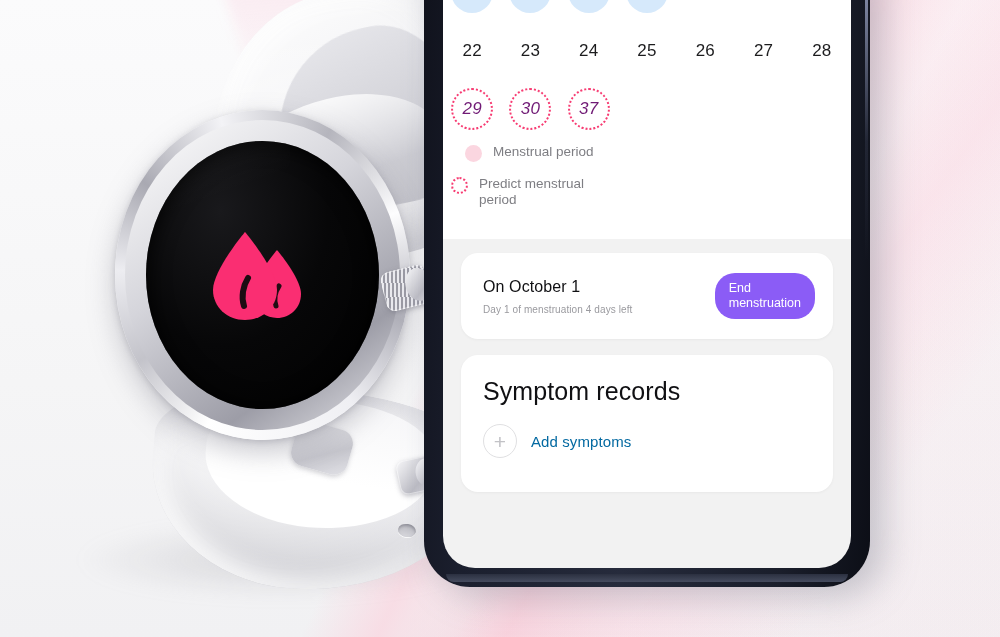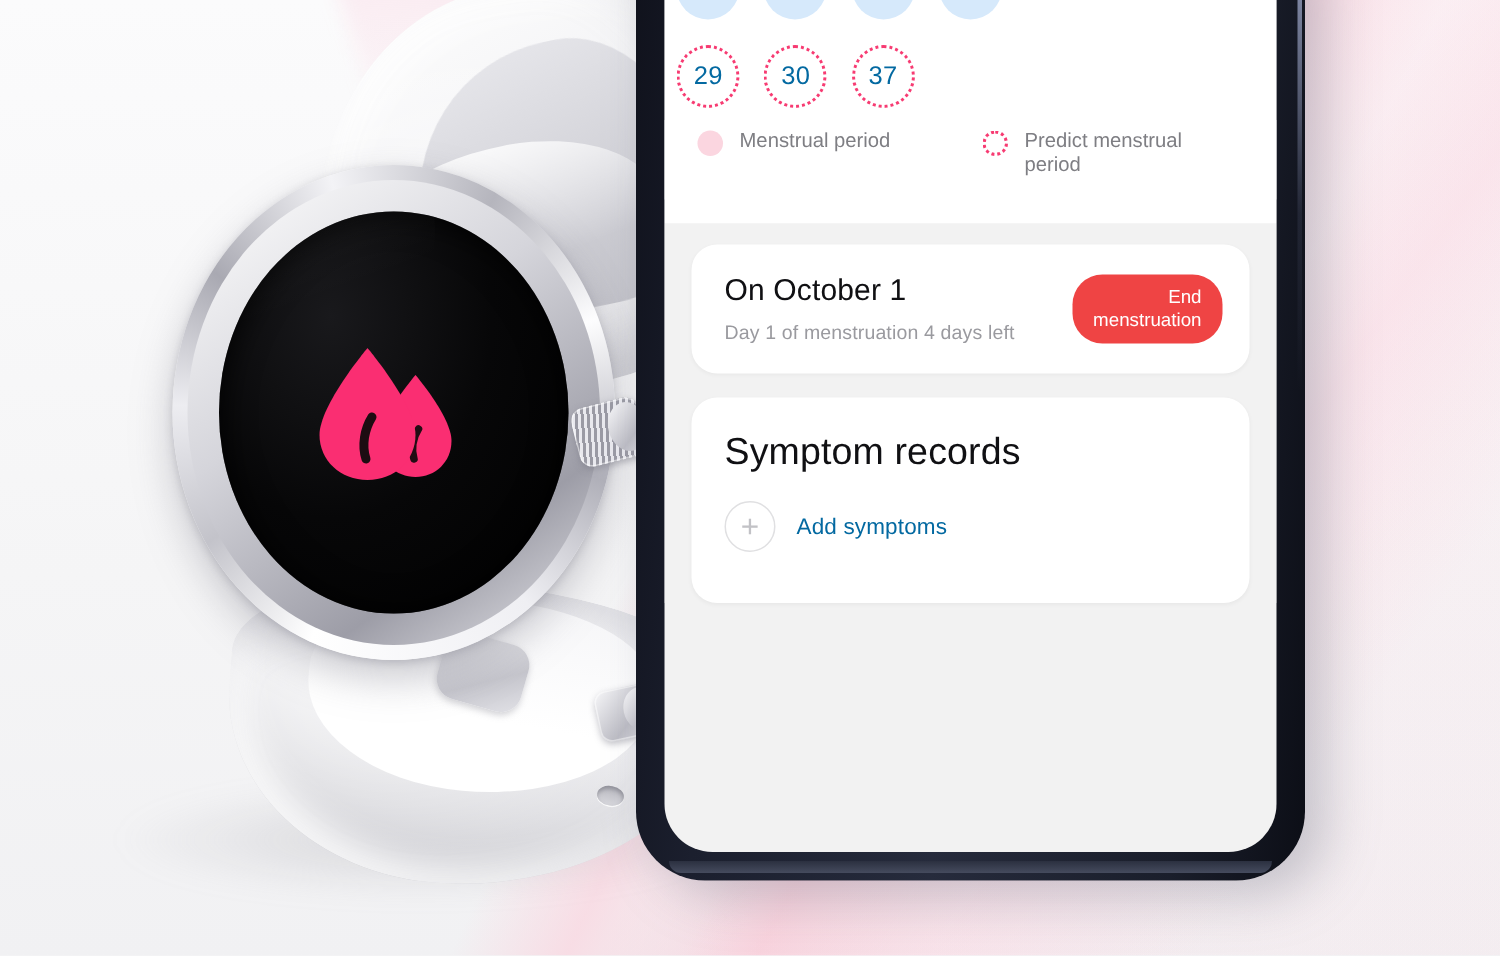--- a/index.html
+++ b/index.html
@@ -182,50 +182,50 @@
   .cal-row.r3 { height:58px; }
   .cal-cell {
     display:flex; align-items:center; justify-content:center;
     font-size:17px; color:#1c1c1e; letter-spacing:.2px;
   }
   .cal-cell .daymark {
     width:42px; height:42px; border-radius:50%;
     display:flex; align-items:center; justify-content:center;
   }
   .daymark.fertile { background:#d6e9fb; color:#3d9bf5; }
-  .daymark.predict { border:2px dotted #f73b72; color:#0369a1; }
+  .daymark.predict { border:2px dotted #f73b72; color:#701a75;font-style:italic; }
   .daymark.plain { color:#1c1c1e; }
 
   
   #legend {
     background:#fff; padding:6px 0 16px 0;
-    display:grid; grid-template-columns:1fr 1fr; row-gap:14px;
+    display:grid; grid-template-columns:1fr; row-gap:14px;
   }
   .legend-item { display:flex; align-items:flex-start; gap:11px; padding-left:22px; }
   .legend-item.col2 { padding-left:8px; }
   .legend-swatch { flex:0 0 auto; width:17px; height:17px; border-radius:50%; margin-top:1px; }
   .legend-swatch.menstrual { background:#fbd6e0; }
   .legend-swatch.fertile   { background:#cfe4f8; }
   .legend-swatch.ovulation { background:#1a8cf0; }
   .legend-swatch.predict   { background:transparent; border:2px dotted #f73b72; }
   .legend-label { font-size:13.5px; color:#7e7e83; line-height:1.15; max-width:130px; }
 
   
   #app-body { background:#f2f2f2; padding:14px 0 0 0; }
   .card {
     background:#fff; border-radius:17px; margin:0 18px 16px 18px;
     box-shadow:0 1px 3px rgba(0,0,0,.045);
   }
   #period-card { padding:20px 18px 20px 22px; display:flex; align-items:center; justify-content:space-between; }
-  #period-title { font-size:20px; color:#101013; letter-spacing:.1px; }
-  #period-sub   { font-size:13px; color:#9a9a9f; margin-top:8px; letter-spacing:.1px; }
+  #period-title { font-size:16px; color:#101013; letter-spacing:.1px; }
+  #period-sub   { font-size:10px; color:#9a9a9f; margin-top:8px; letter-spacing:.1px; }
   #end-button {
-    flex:0 0 auto; background:#ef4444; color:#fff; border:none;
+    flex:0 0 auto; background:#8b5cf6; color:#fff; border:none;
     border-radius:20px; padding:8px 14px; min-width:94px;
-    font-size:12.5px; line-height:1.2; text-align:right;
+    font-size:12.5px; line-height:1.2; text-align:left;
     font-family:"Liberation Sans", sans-serif; cursor:pointer;
   }
   #symptom-card { padding:22px 22px 34px 22px; }
   #symptom-title { font-size:25px; color:#101013; letter-spacing:.1px; }
   #add-symptoms-row { display:flex; align-items:center; gap:14px; margin-top:18px; cursor:pointer; }
   #add-icon {
     width:34px; height:34px; border-radius:50%; border:1.4px solid #e0e0e2;
     display:flex; align-items:center; justify-content:center; color:#c2c2c6; font-size:21px; line-height:1;
   }
   #add-symptoms-label { font-size:15px; color:#0369a1; letter-spacing:.1px; }
@@ -291,20 +291,43 @@
         <div class="cal-cell">
             <span class="daymark plain">19</span>
           </div>
         <div class="cal-cell">
             <span class="daymark plain">20</span>
           </div>
         <div class="cal-cell">
             <span class="daymark plain">21</span>
           </div>
       </div>
+      <div class="cal-row r2">
+        <div class="cal-cell">
+            <span class="daymark plain">22</span>
+          </div>
+        <div class="cal-cell">
+            <span class="daymark plain">23</span>
+          </div>
+        <div class="cal-cell">
+            <span class="daymark plain">24</span>
+          </div>
+        <div class="cal-cell">
+            <span class="daymark plain">25</span>
+          </div>
+        <div class="cal-cell">
+            <span class="daymark plain">26</span>
+          </div>
+        <div class="cal-cell">
+            <span class="daymark plain">27</span>
+          </div>
+        <div class="cal-cell">
+            <span class="daymark plain">28</span>
+          </div>
+      </div>
       <div class="cal-row r3">
         <div class="cal-cell">
             <span class="daymark predict">29</span>
           </div>
         <div class="cal-cell">
             <span class="daymark predict">30</span>
           </div>
         <div class="cal-cell">
             <span class="daymark predict">37</span>
           </div>

